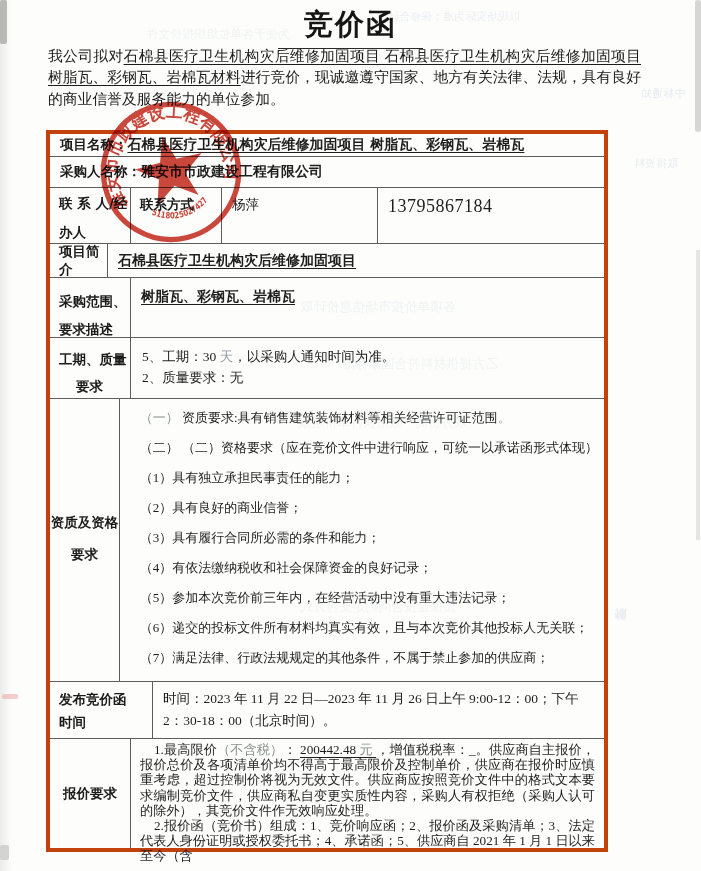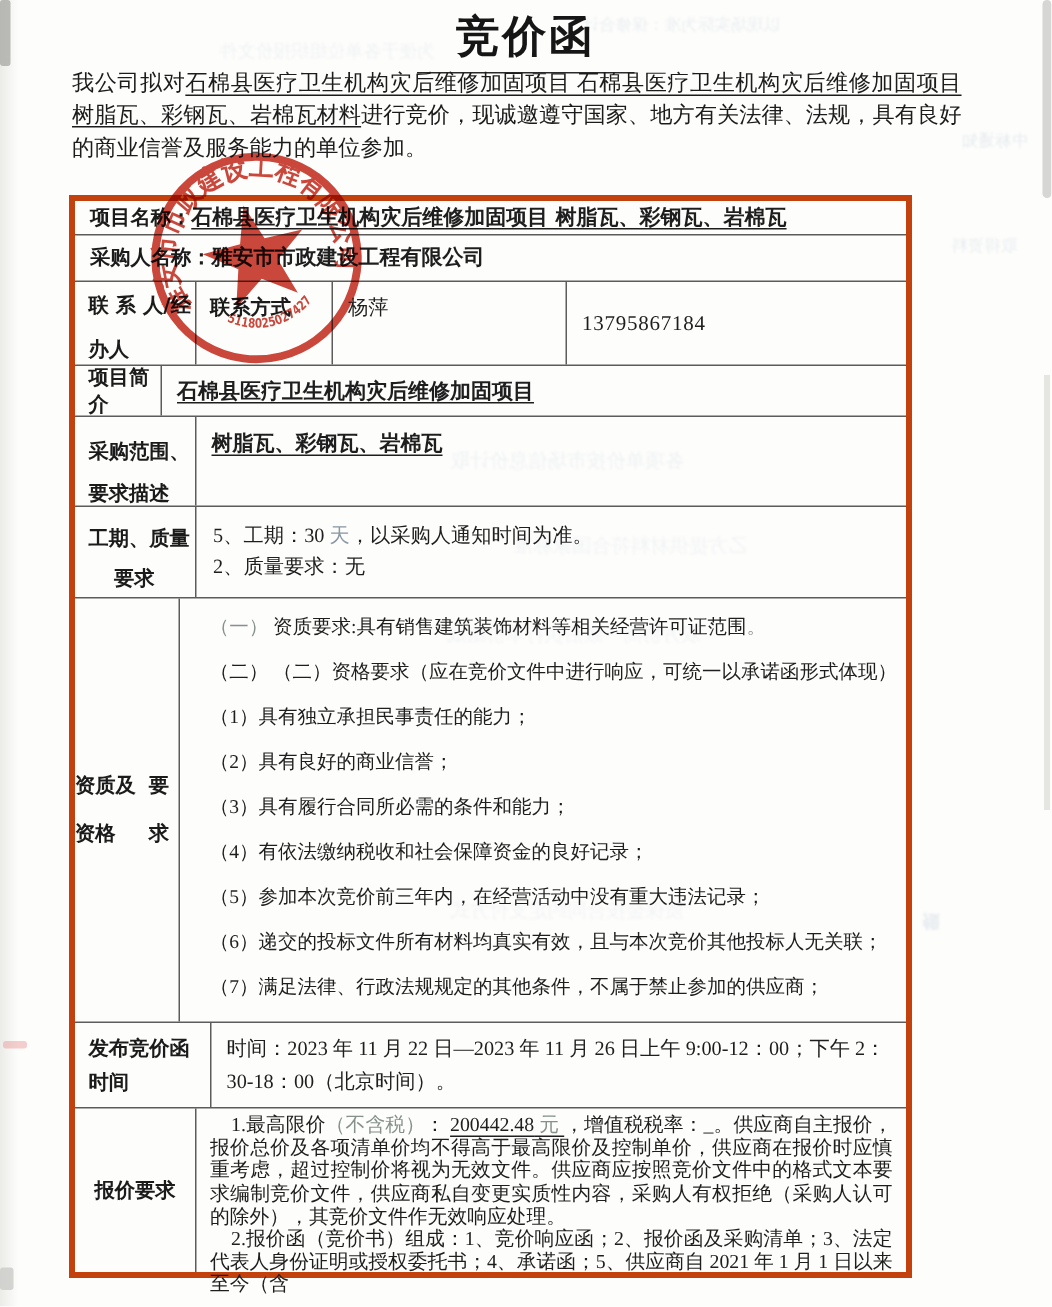--- a/index.html
+++ b/index.html
@@ -29,37 +29,37 @@
   .bold-val{font-family:"DejaVu Sans","Liberation Sans",sans-serif;font-weight:700;font-size:14px;}
   .serif-txt{font-size:13.5px;}
 
   .r1{height:24px;align-items:center;padding-left:10px;}
   .r2{height:31px;align-items:center;padding-left:10px;}
   .r3{height:58px;}
   .r3 .c-lab{width:81px;padding:7px 2px 0 9px;}
   .r3 .c-lab .l2{margin-top:11px;}
   .r3 .c-name{width:156px;padding:8px 0 0 10px;}
   .r3 .c-meth{width:91px;padding:8px 0 0 9px;}
-  .r3 .c-phone{flex:1;padding:8px 0 0 10px;font-size:14px;letter-spacing:.5px;margin-top:13px;}
+  .r3 .c-phone{flex:1;padding:8px 0 0 10px;font-size:18px;letter-spacing:.5px;}
   .r4{height:34px;align-items:center;}
   .r4 .c-lab{width:58px;padding-left:9px;}
   .r4 .c-val{flex:1;padding-left:10px;}
   .r5{height:60px;}
   .r5 .c-lab{width:81px;padding:9px 2px 0 9px;line-height:28px;}
   .r5 .c-val{flex:1;padding:9px 0 0 10px;}
   .r6{height:61px;}
   .r6 .c-lab{width:81px;padding:8px 2px 0 9px;line-height:27px;}
   .r6 .c-lab .l2{text-align:center;padding-right:8px;}
   .r6 .c-val{flex:1;padding:8px 0 0 11px;line-height:21px;font-size:13.5px;}
   .r7{height:283px;}
-  .r7 .c-lab{width:81px;display:flex;justify-content:center;align-items:center;line-height:32px;}
+  .r7 .c-lab{width:81px;display:flex;flex-direction:column;justify-content:center;align-items:center;line-height:32px;font-family:Liberation Mono, monospace;}
   .r7 .c-val{flex:1;padding:12px 6px 0 20px;font-size:13px;}
   .r7 .qi{margin:0 0 17px 0;line-height:13px;white-space:nowrap;}
   .r8{height:58px;}
-  .r8 .c-lab{width:91px;padding:6px 2px 0 9px;line-height:23px;}
+  .r8 .c-lab{width:103px;padding:6px 2px 0 9px;line-height:23px;}
   .r8 .c-val{flex:1;padding:6px 8px 0 10px;line-height:22px;font-size:13.5px;}
   .r9{height:109px;}
   .r9 .c-lab{width:81px;display:flex;align-items:center;justify-content:center;}
   .r9 .c-val{flex:1;padding:3px 9px 0 9px;font-size:13.2px;line-height:15.2px;text-align:justify;}
   .r9 p{margin:0;text-indent:14px;}
   .ph{color:#86918c;}           
   .pb{color:#8a97a4;}           
   .amount-u{text-decoration:underline;text-underline-offset:3px;}
 
   

